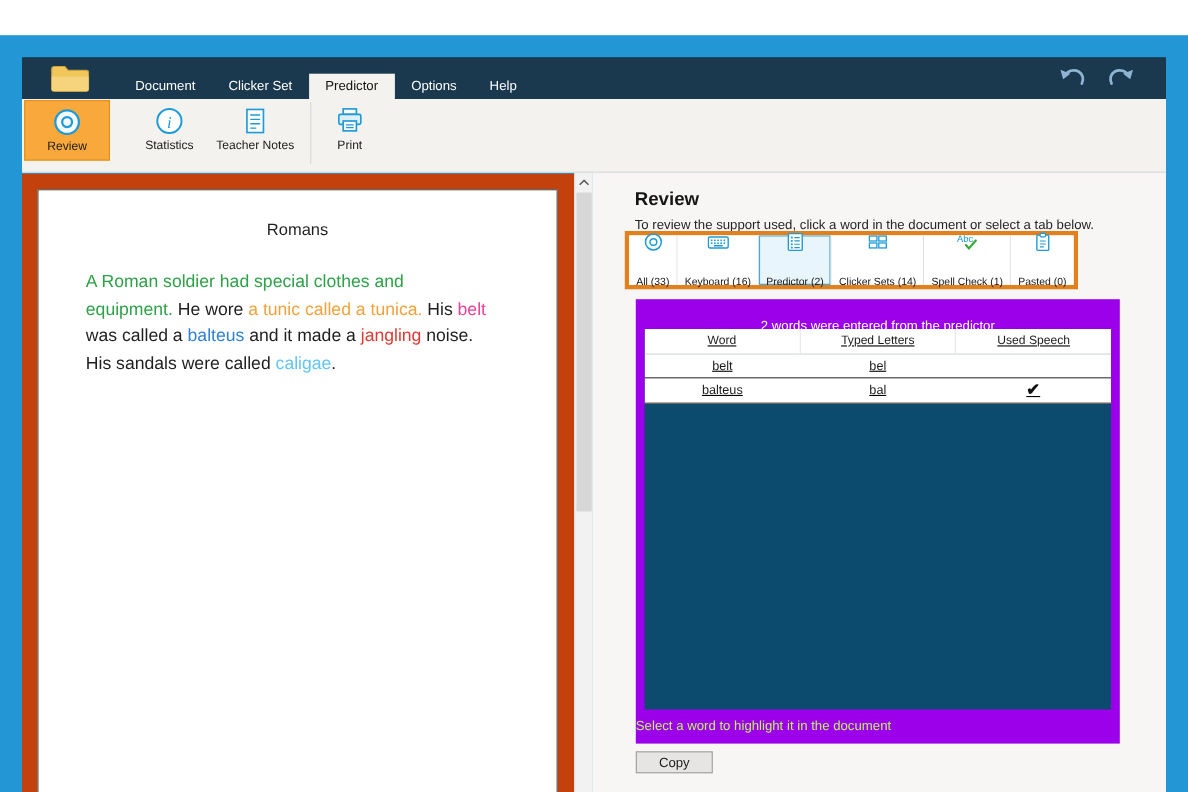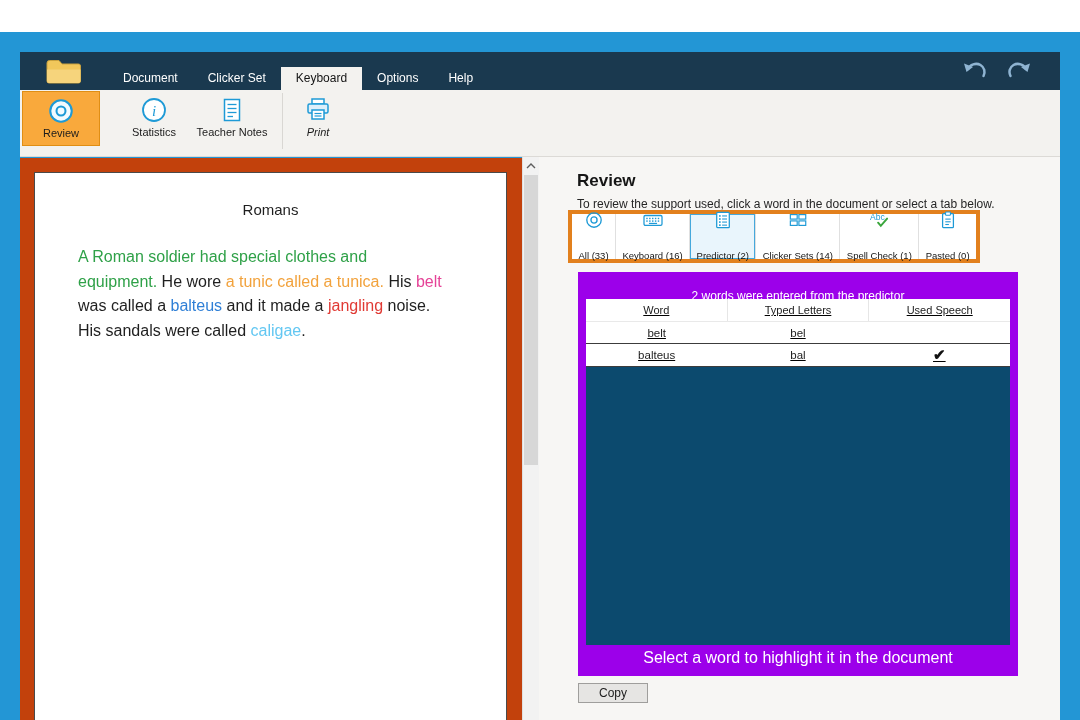--- a/index.html
+++ b/index.html
@@ -15,21 +15,21 @@
   .history{position:absolute;right:28px;top:8px;display:flex;gap:14px;align-items:center;}
 
   
   .ribbon{position:absolute;left:20px;top:58px;width:1040px;height:67px;background:#f3f2ef;border-bottom:1px solid #dcdad6;box-sizing:border-box;}
   .ribbon-btn{position:absolute;top:1px;height:55px;display:flex;flex-direction:column;align-items:center;justify-content:flex-start;padding-top:3px;box-sizing:border-box;}
   .ribbon-btn .icn{height:31px;display:flex;align-items:center;justify-content:center;}
   .ribbon-btn .lbl{font-size:11px;color:#1c1c1c;margin-top:1px;white-space:nowrap;}
   .btn-review{left:2px;width:78px;background:#f9a93c;border:1px solid #e08e14;}
   .btn-statistics{left:102px;width:64px;}
   .btn-teacher{left:168px;width:88px;}
-  .btn-print{left:272px;width:52px;font-style:italic;}
+  .btn-print{left:272px;width:52px;}
   .group-sep{position:absolute;left:262px;top:3px;width:1px;height:56px;background:#d9d7d3;}
   .group-label{position:absolute;left:0;top:68px;width:262px;text-align:left;font-size:9px;letter-spacing:1px;color:#9b9b9b;}
   .blue-icon{color:var(--icon-blue,#1e9ad6);}
 
   
   .doc-area{position:absolute;left:20px;top:126px;width:502px;height:575px;background:#c2410c;}
   .page{position:absolute;left:14px;top:14px;width:473px;height:558px;background:#ffffff;border:1px solid #4a4a4a;box-sizing:border-box;}
   .page-title{margin-top:28px;text-align:center;font-size:15px;color:#1f1f1f;}
   .page-body{margin:27px 60px 0 43px;width:368px;font-size:16px;line-height:24.5px;color:#1f1f1f;}
 
@@ -54,40 +54,40 @@
   .support-panel{position:absolute;left:39px;top:115px;width:440px;height:404px;background:var(--purple-panel,#9c00ea);}
   .support-header{padding-top:17px;text-align:center;color:#ffffff;font-size:12px;}
   .support-table{position:absolute;left:8px;right:8px;top:27px;bottom:31px;background:#0c4a6e;overflow:hidden;text-decoration:underline;}
   .thead{display:flex;height:22px;background:#ffffff;border-bottom:1px solid #e9e9e9;}
   .th{flex:1;text-align:center;line-height:22px;font-size:11px;color:#1c1c1c;border-right:1px solid #e6e6e6;}
   .th:last-child{border-right:none;}
   .trow{display:flex;height:21px;background:#ffffff;align-items:center;}
   .trow.selected{height:22px;border-top:1px solid #3c3c3c;border-bottom:1px solid #3c3c3c;box-sizing:content-box;}
   .td{flex:1;text-align:center;font-size:11.5px;color:#1c1c1c;}
   .td.check{font-size:15px;font-weight:bold;color:#111111;line-height:14px;}
-  .support-footer{position:absolute;left:0;right:0;bottom:9px;text-align:center;color:#ffffff;font-size:16px;}
+  .support-footer{position:absolute;left:0;right:0;bottom:9px;text-align:left;color:#bef264;font-size:12px;}
 
   .copy-btn{position:absolute;left:39px;top:526px;width:70px;height:20px;background:#e6e5e3;border:1px solid #9f9e9c;font-size:12px;color:#1c1c1c;font-family:"Liberation Sans",sans-serif;padding:0;}
 </style>
 </head>
 <body>
 
 <div class="screen">
 
   <div class="titlebar">
     <div class="folder-icon">
       <svg width="36" height="28" viewBox="0 0 36 28">
         <path d="M1 6 Q1 3.5 3.5 3.5 L13 3.5 L16 7 L32.5 7 Q34.5 7 34.5 9 L34.5 24 Q34.5 26 32.5 26 L3 26 Q1 26 1 24 Z" fill="#f1c75b" stroke="#c9a23f" stroke-width="1"></path>
         <path d="M1 12.5 L34.5 12.5 L34.5 24 Q34.5 26 32.5 26 L3 26 Q1 26 1 24 Z" fill="#f6d47c"></path>
       </svg>
     </div>
     <nav class="menu">
       <div class="menu-item">Document</div>
       <div class="menu-item">Clicker Set</div>
-      <div class="menu-item active">Keyboard</div>
+      <div class="menu-item active">Predictor</div>
       <div class="menu-item">Options</div>
       <div class="menu-item">Help</div>
     </nav>
     <div class="history">
       <span>
         <svg width="28" height="20" viewBox="0 0 28 20">
           <path d="M6 9 C8 4.5, 14 2.5, 18.5 5 C22.5 7.3, 23.5 12, 21.5 16" fill="none" stroke="#8fb4d2" stroke-width="2.5" stroke-linecap="round"></path>
           <polygon points="2,3.5 4.5,12 11,7" fill="#8fb4d2"></polygon>
         </svg>
       </span>

